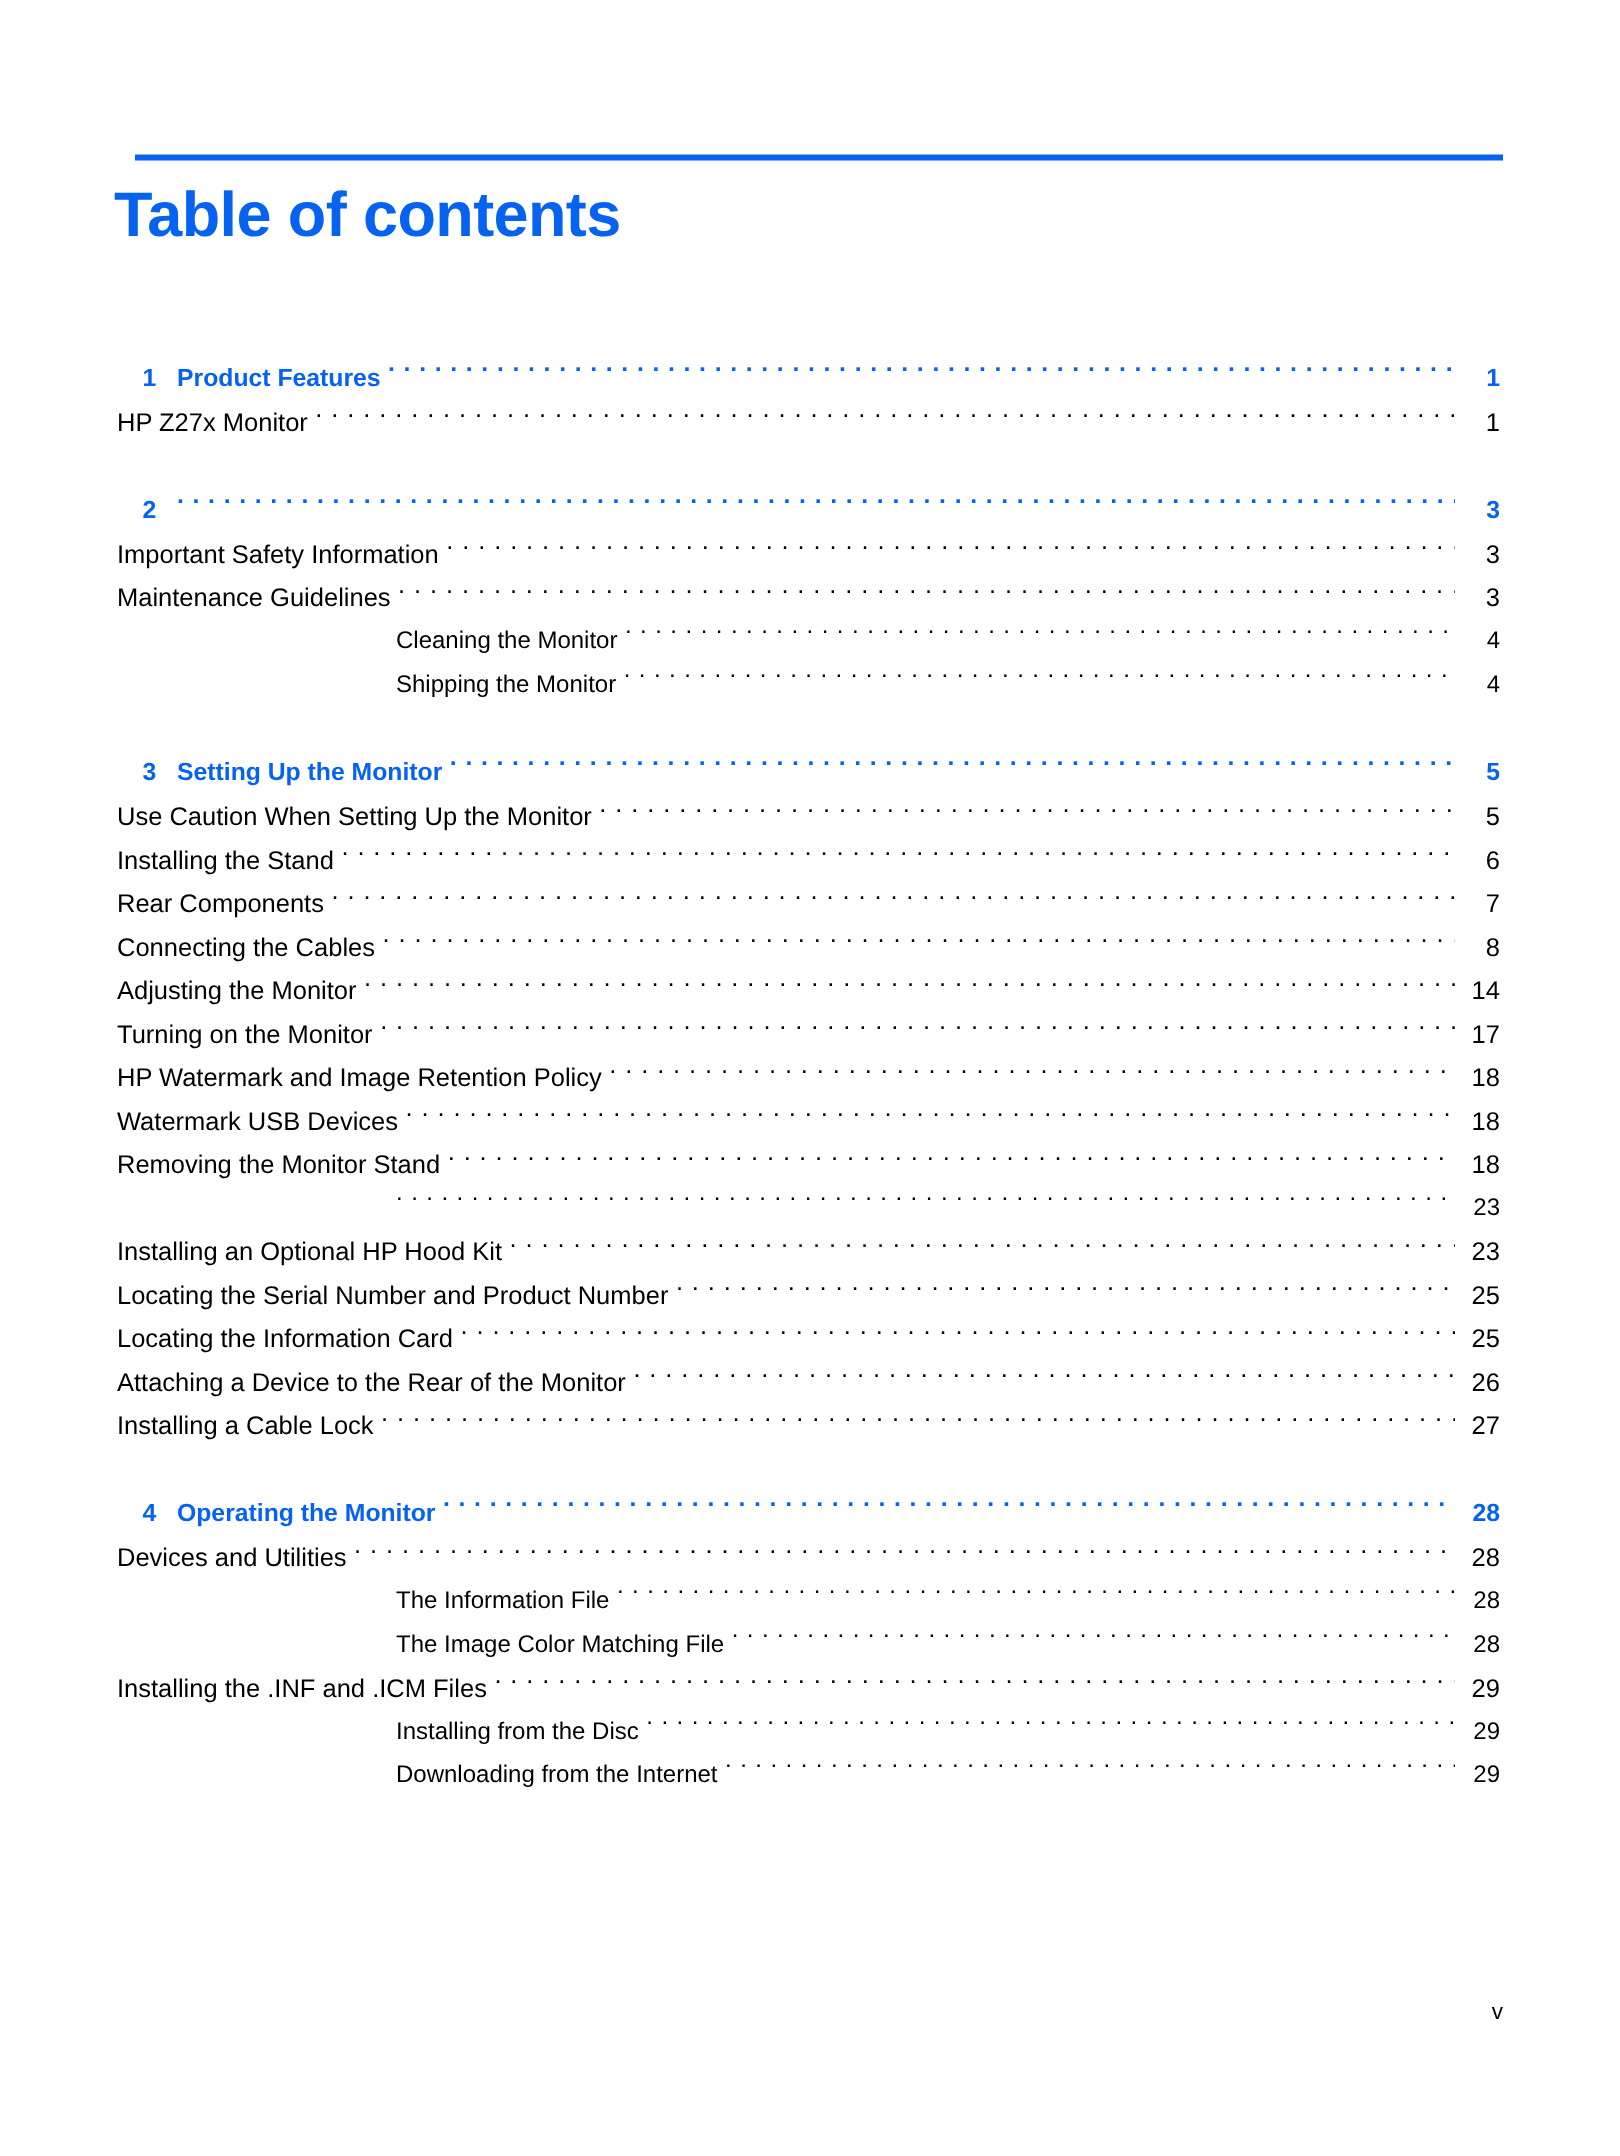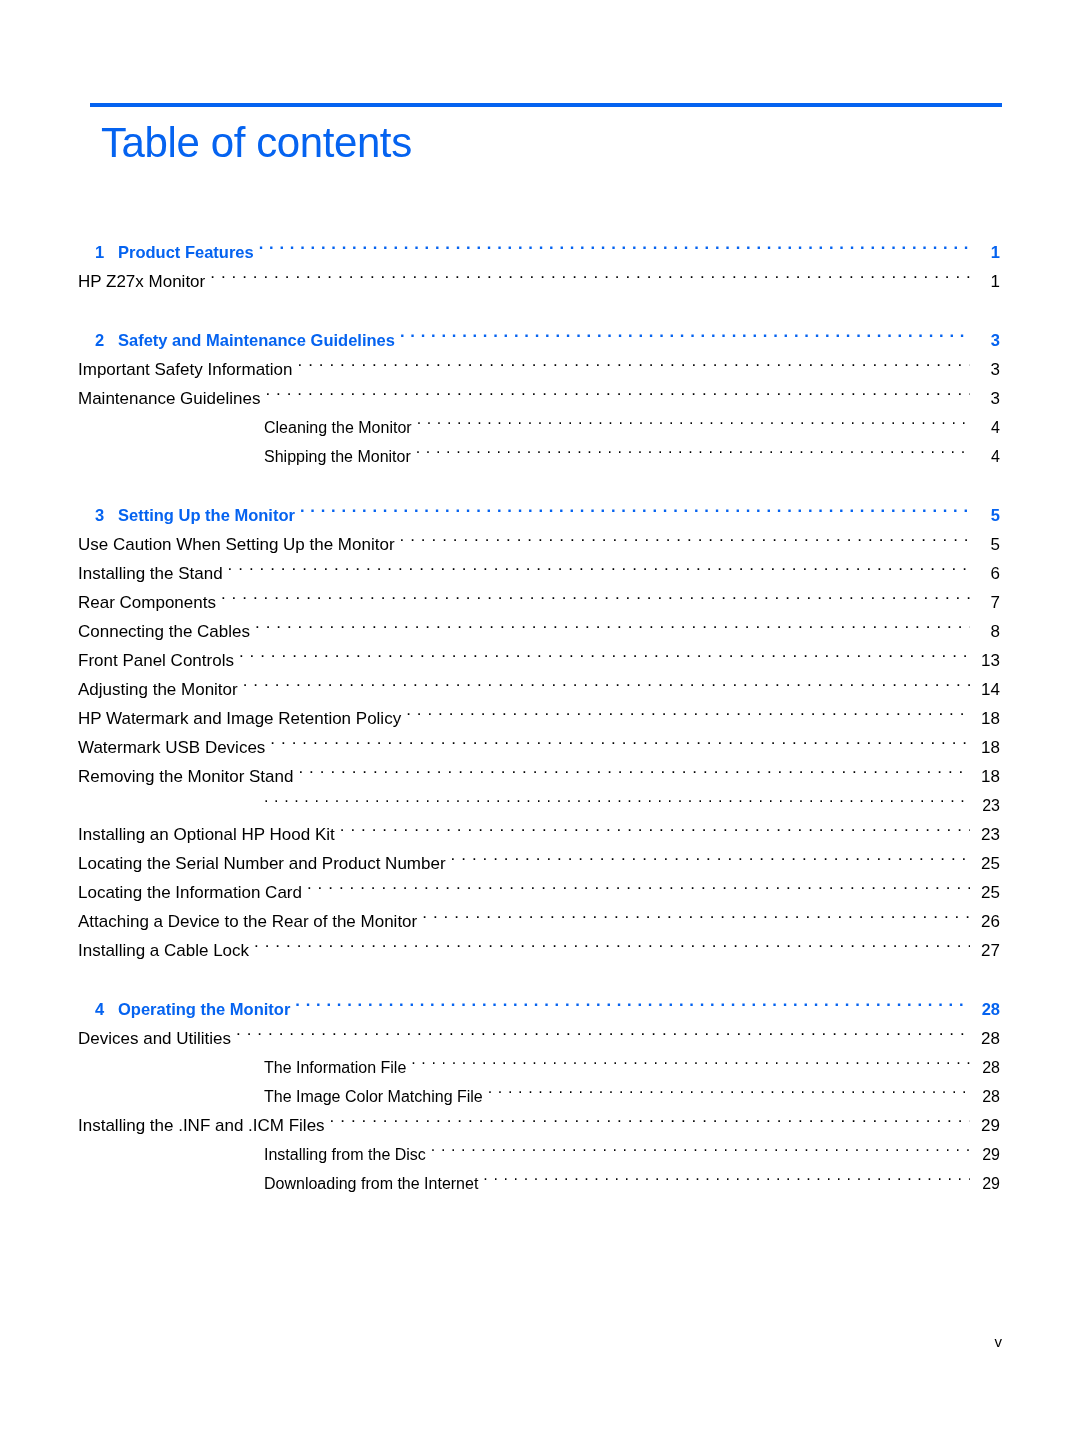--- a/index.html
+++ b/index.html
@@ -28,24 +28,24 @@
   .title-rule {
     position: absolute;
     left: 90px;
     top: 103px;
     width: 912px;
     height: 4px;
     background: #0563f0;
   }
   .page-title {
     position: absolute;
-    left: 101px;
+    left: 76px;
     top: 119px;
     font-size: 42px;
-    font-weight: normal;
+    font-weight: bold;
     color: #0563f0;
     letter-spacing: -0.4px;
     line-height: 48px;
     white-space: nowrap;
   }
 
   
   .toc {
     position: absolute;
     left: 0;
@@ -152,21 +152,20 @@
         <span class="leader"></span>
         <span class="page-num">1</span>
       </div>
       <div class="toc-row lvl1">
         <span class="entry-label">HP Z27x Monitor</span>
         <span class="leader"></span>
         <span class="page-num">1</span>
       </div>
       <div class="toc-row lvl0">
         <span class="chap-num">2</span>
-        <span class="entry-label">Safety and Maintenance Guidelines</span>
         <span class="leader"></span>
         <span class="page-num">3</span>
       </div>
       <div class="toc-row lvl1">
         <span class="entry-label">Important Safety Information</span>
         <span class="leader"></span>
         <span class="page-num">3</span>
       </div>
       <div class="toc-row lvl1">
         <span class="entry-label">Maintenance Guidelines</span>
@@ -203,28 +202,28 @@
         <span class="entry-label">Rear Components</span>
         <span class="leader"></span>
         <span class="page-num">7</span>
       </div>
       <div class="toc-row lvl1">
         <span class="entry-label">Connecting the Cables</span>
         <span class="leader"></span>
         <span class="page-num">8</span>
       </div>
       <div class="toc-row lvl1">
-        <span class="entry-label">Front Panel Controls</span>
-        <span class="leader"></span>
-        <span class="page-num">13</span>
-      </div>
-      <div class="toc-row lvl1">
         <span class="entry-label">Adjusting the Monitor</span>
         <span class="leader"></span>
         <span class="page-num">14</span>
+      </div>
+      <div class="toc-row lvl1">
+        <span class="entry-label">Turning on the Monitor</span>
+        <span class="leader"></span>
+        <span class="page-num">17</span>
       </div>
       <div class="toc-row lvl1">
         <span class="entry-label">HP Watermark and Image Retention Policy</span>
         <span class="leader"></span>
         <span class="page-num">18</span>
       </div>
       <div class="toc-row lvl1">
         <span class="entry-label">Watermark USB Devices</span>
         <span class="leader"></span>
         <span class="page-num">18</span>

